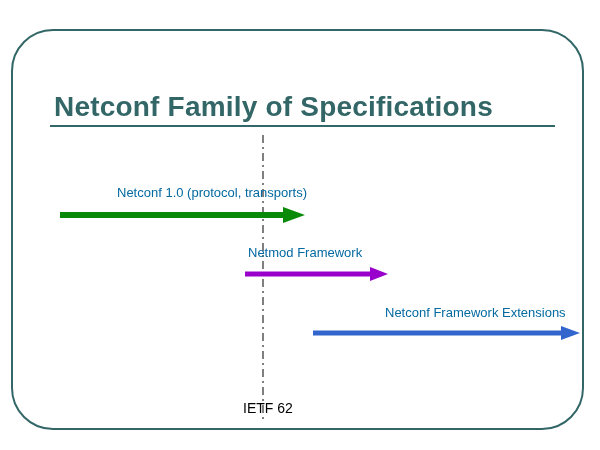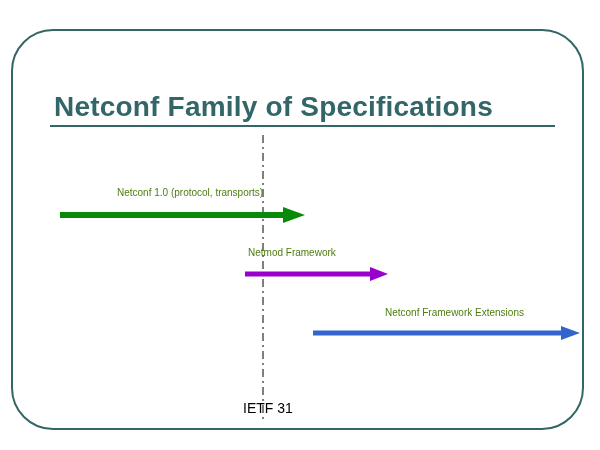--- a/index.html
+++ b/index.html
@@ -20,21 +20,21 @@
     position: absolute; left: 54px; top: 76px;
     font-size: 28px; font-weight: bold; color: #336666;
     letter-spacing: 0.2px; white-space: nowrap;
   }
   .title-underline {
     position: absolute; left: 50px; top: 110px;
     width: 505px; height: 2px; background: #336666;
   }
   .overlay-svg { position: absolute; left: 0; top: 0; width: 600px; height: 450px; }
   .tl-label {
-    position: absolute; font-size: 10px; color: #4d7c0f;
+    position: absolute; font-size: 13px; color: #0369a1;
     white-space: nowrap; line-height: 16px;
   }
   .label-1 { left: 117px; top: 170px; }
   .label-2 { left: 248px; top: 230px; }
   .label-3 { left: 385px; top: 290px; }
   .milestone-label {
     position: absolute; left: 243px; top: 385px;
     font-size: 14px; color: #000000; white-space: nowrap;
   }
 </style>
@@ -64,15 +64,15 @@
 
     <g>
       <line x1="313" y1="318" x2="562" y2="318" stroke-width="5" stroke="#3366CC"></line>
       <polygon points="561,311 580,318 561,325" fill="#3366CC"></polygon>
     </g>
   </svg>
 
   <div class="tl-label label-1">Netconf 1.0 (protocol, transports)</div>
   <div class="tl-label label-2">Netmod Framework</div>
   <div class="tl-label label-3">Netconf Framework Extensions</div>
-  <div class="milestone-label">IETF 31</div>
+  <div class="milestone-label">IETF 62</div>
 
 </div>
 
 </body></html>

